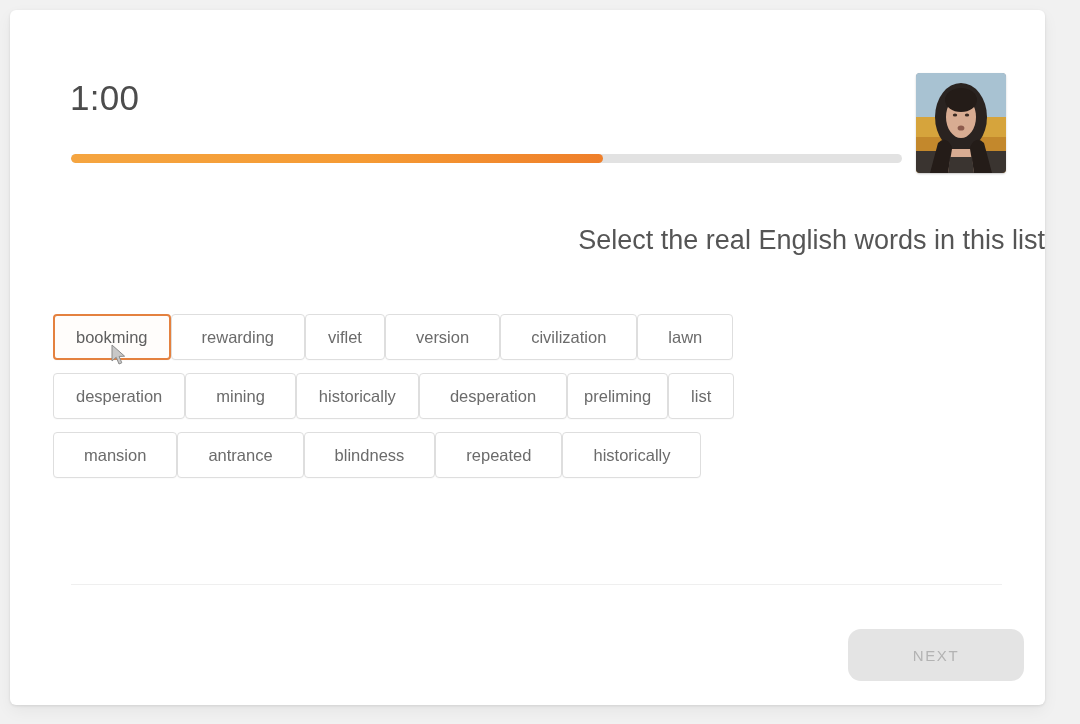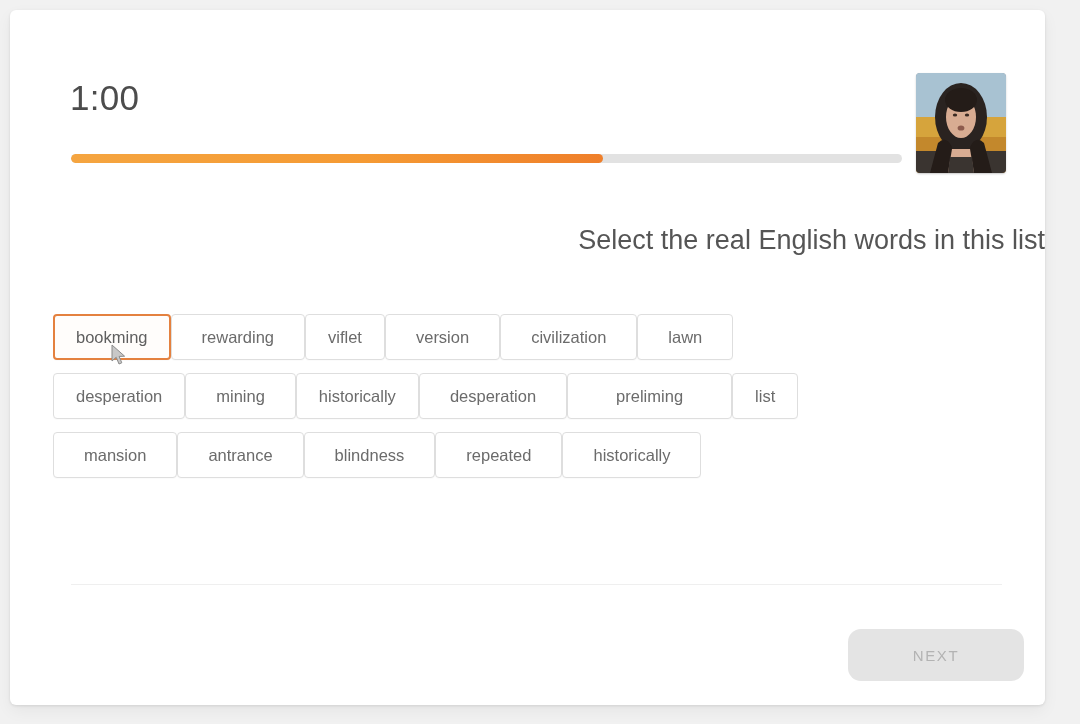--- a/index.html
+++ b/index.html
@@ -115,21 +115,21 @@
     cursor: pointer;
     box-shadow: 0 1px 1px rgba(0,0,0,0.02);
   }
   .chip.selected {
     border: 2px solid #e4813f;
     background: #fffdfb;
     color: #5f5f5f;
     padding: 0 21px;
   }
   .chip.wide  { padding: 16px 30px; }
-  .chip.wider { padding: 0 48px; }
+  .chip.wider { padding: 0 16px; }
 
   
   .cursor {
     position: absolute;
     left: 101px;
     top: 334px;
     width: 18px;
     height: 22px;
     pointer-events: none;
     z-index: 50;

